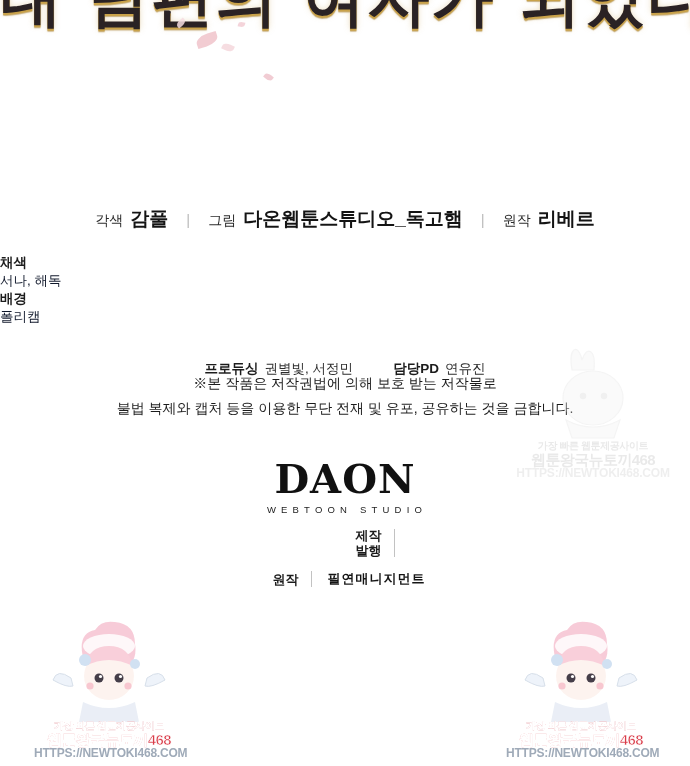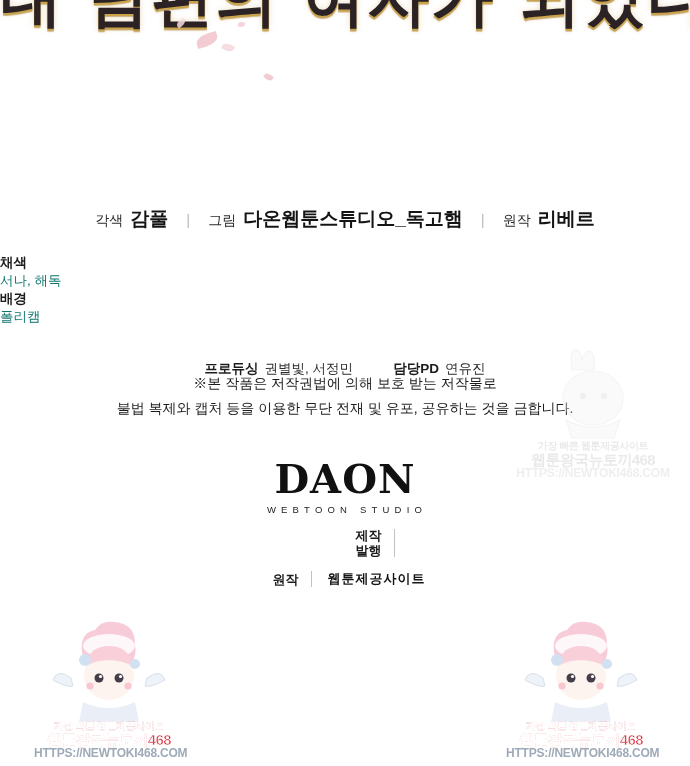--- a/index.html
+++ b/index.html
@@ -101,21 +101,21 @@
     font-size: 13.5px;
     margin-bottom: 34px;
     flex-direction: column;
   }
   .row-sub .role {
     font-weight: bold;
     color: #1c1c1c;
     margin-right: 6px;
   }
   .row-sub .name {
-    color: #0f766e;
+    color: #0f172a;
   }
   .row-sub .gap {
     display: inline-block;
     width: 34px;
   }
   .row-staff {
     font-size: 13.5px;
     margin-bottom: 30px;
   }
   .row-staff .role {
@@ -308,21 +308,21 @@
         <span class="l2">제작</span>
         <span class="l2">발행</span>
       </div>
       <div class="pub-bar"></div>
     </div>
     <div class="pub-row single">
       <div class="pub-label">
         <span class="l2">원작</span>
       </div>
       <div class="pub-bar"></div>
-      <div class="pub-value">웹툰제공사이트</div>
+      <div class="pub-value">필연매니지먼트</div>
     </div>
   </div>
 
   <div class="wm wm-tr">
     <svg class="chibi" width="110" height="100" viewBox="0 0 110 100">
       <g fill="#efefef" stroke="#dcdcdc" stroke-width="1.2">
         <path d="M34 30 C30 8 40 2 44 20 C48 6 58 8 56 30 Z"></path>
         <ellipse cx="55" cy="58" rx="30" ry="27"></ellipse>
         <circle cx="45" cy="56" r="3.2" fill="#cfcfcf" stroke="none"></circle>
         <circle cx="66" cy="56" r="3.2" fill="#cfcfcf" stroke="none"></circle>

